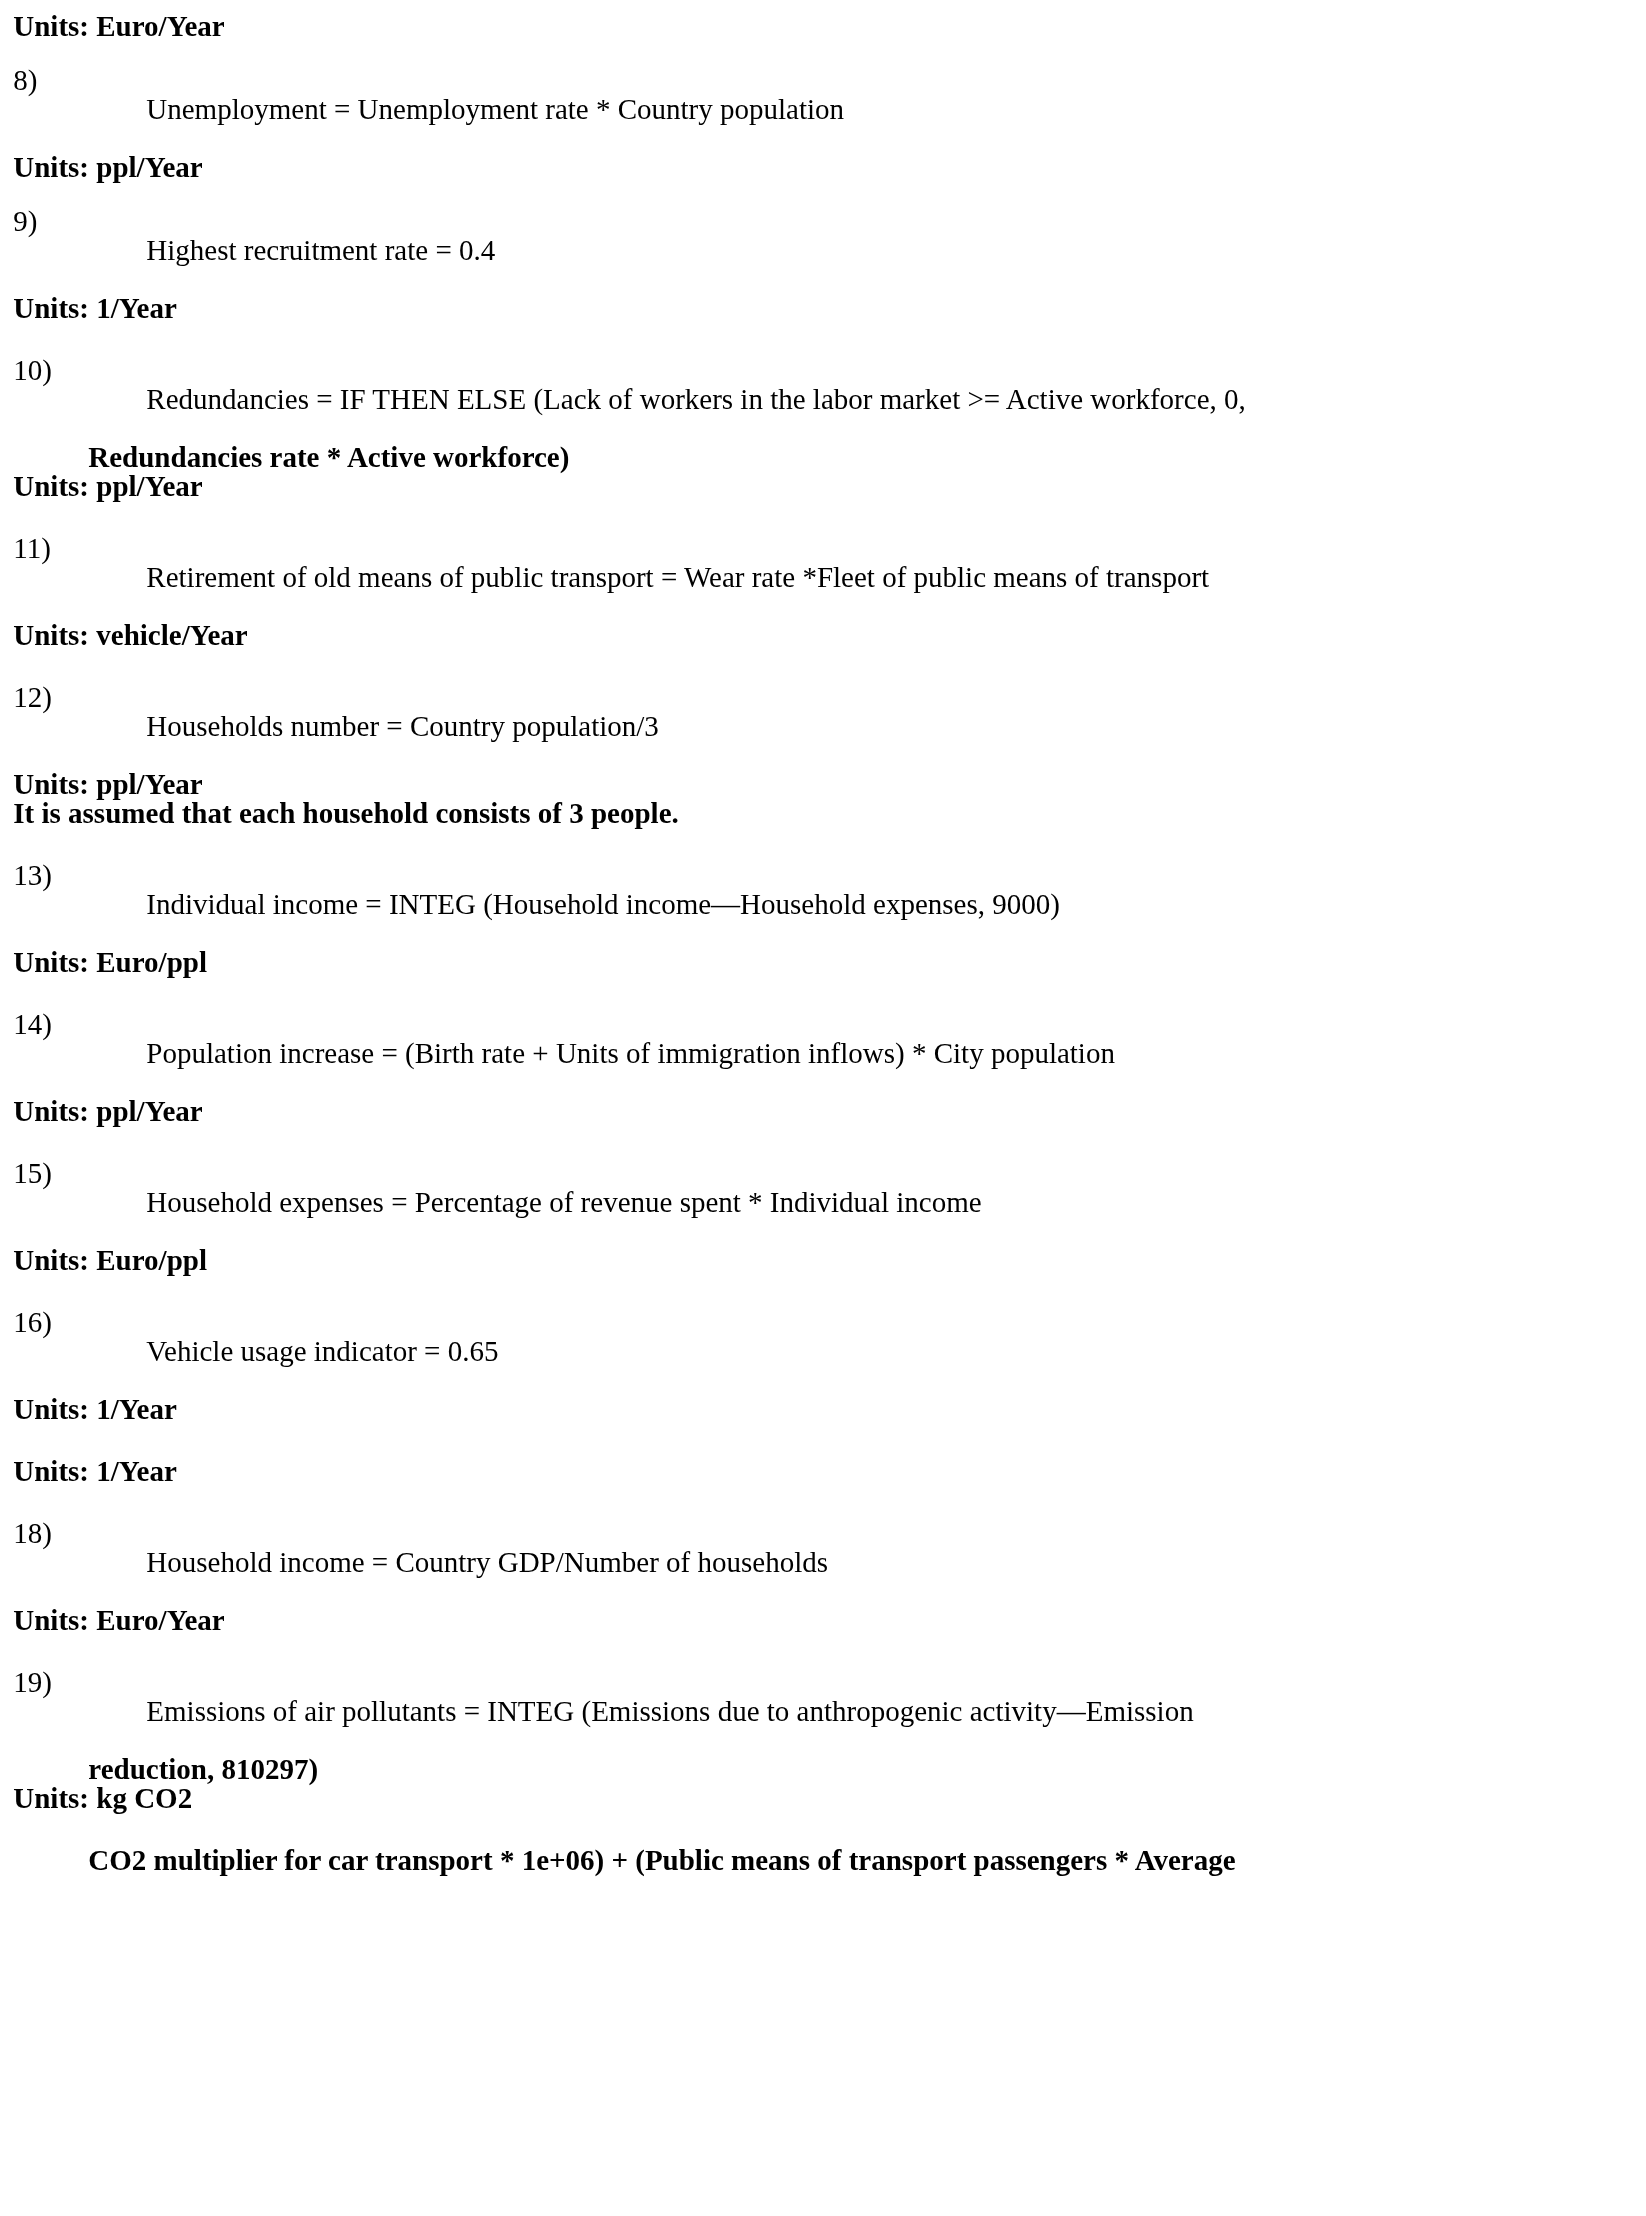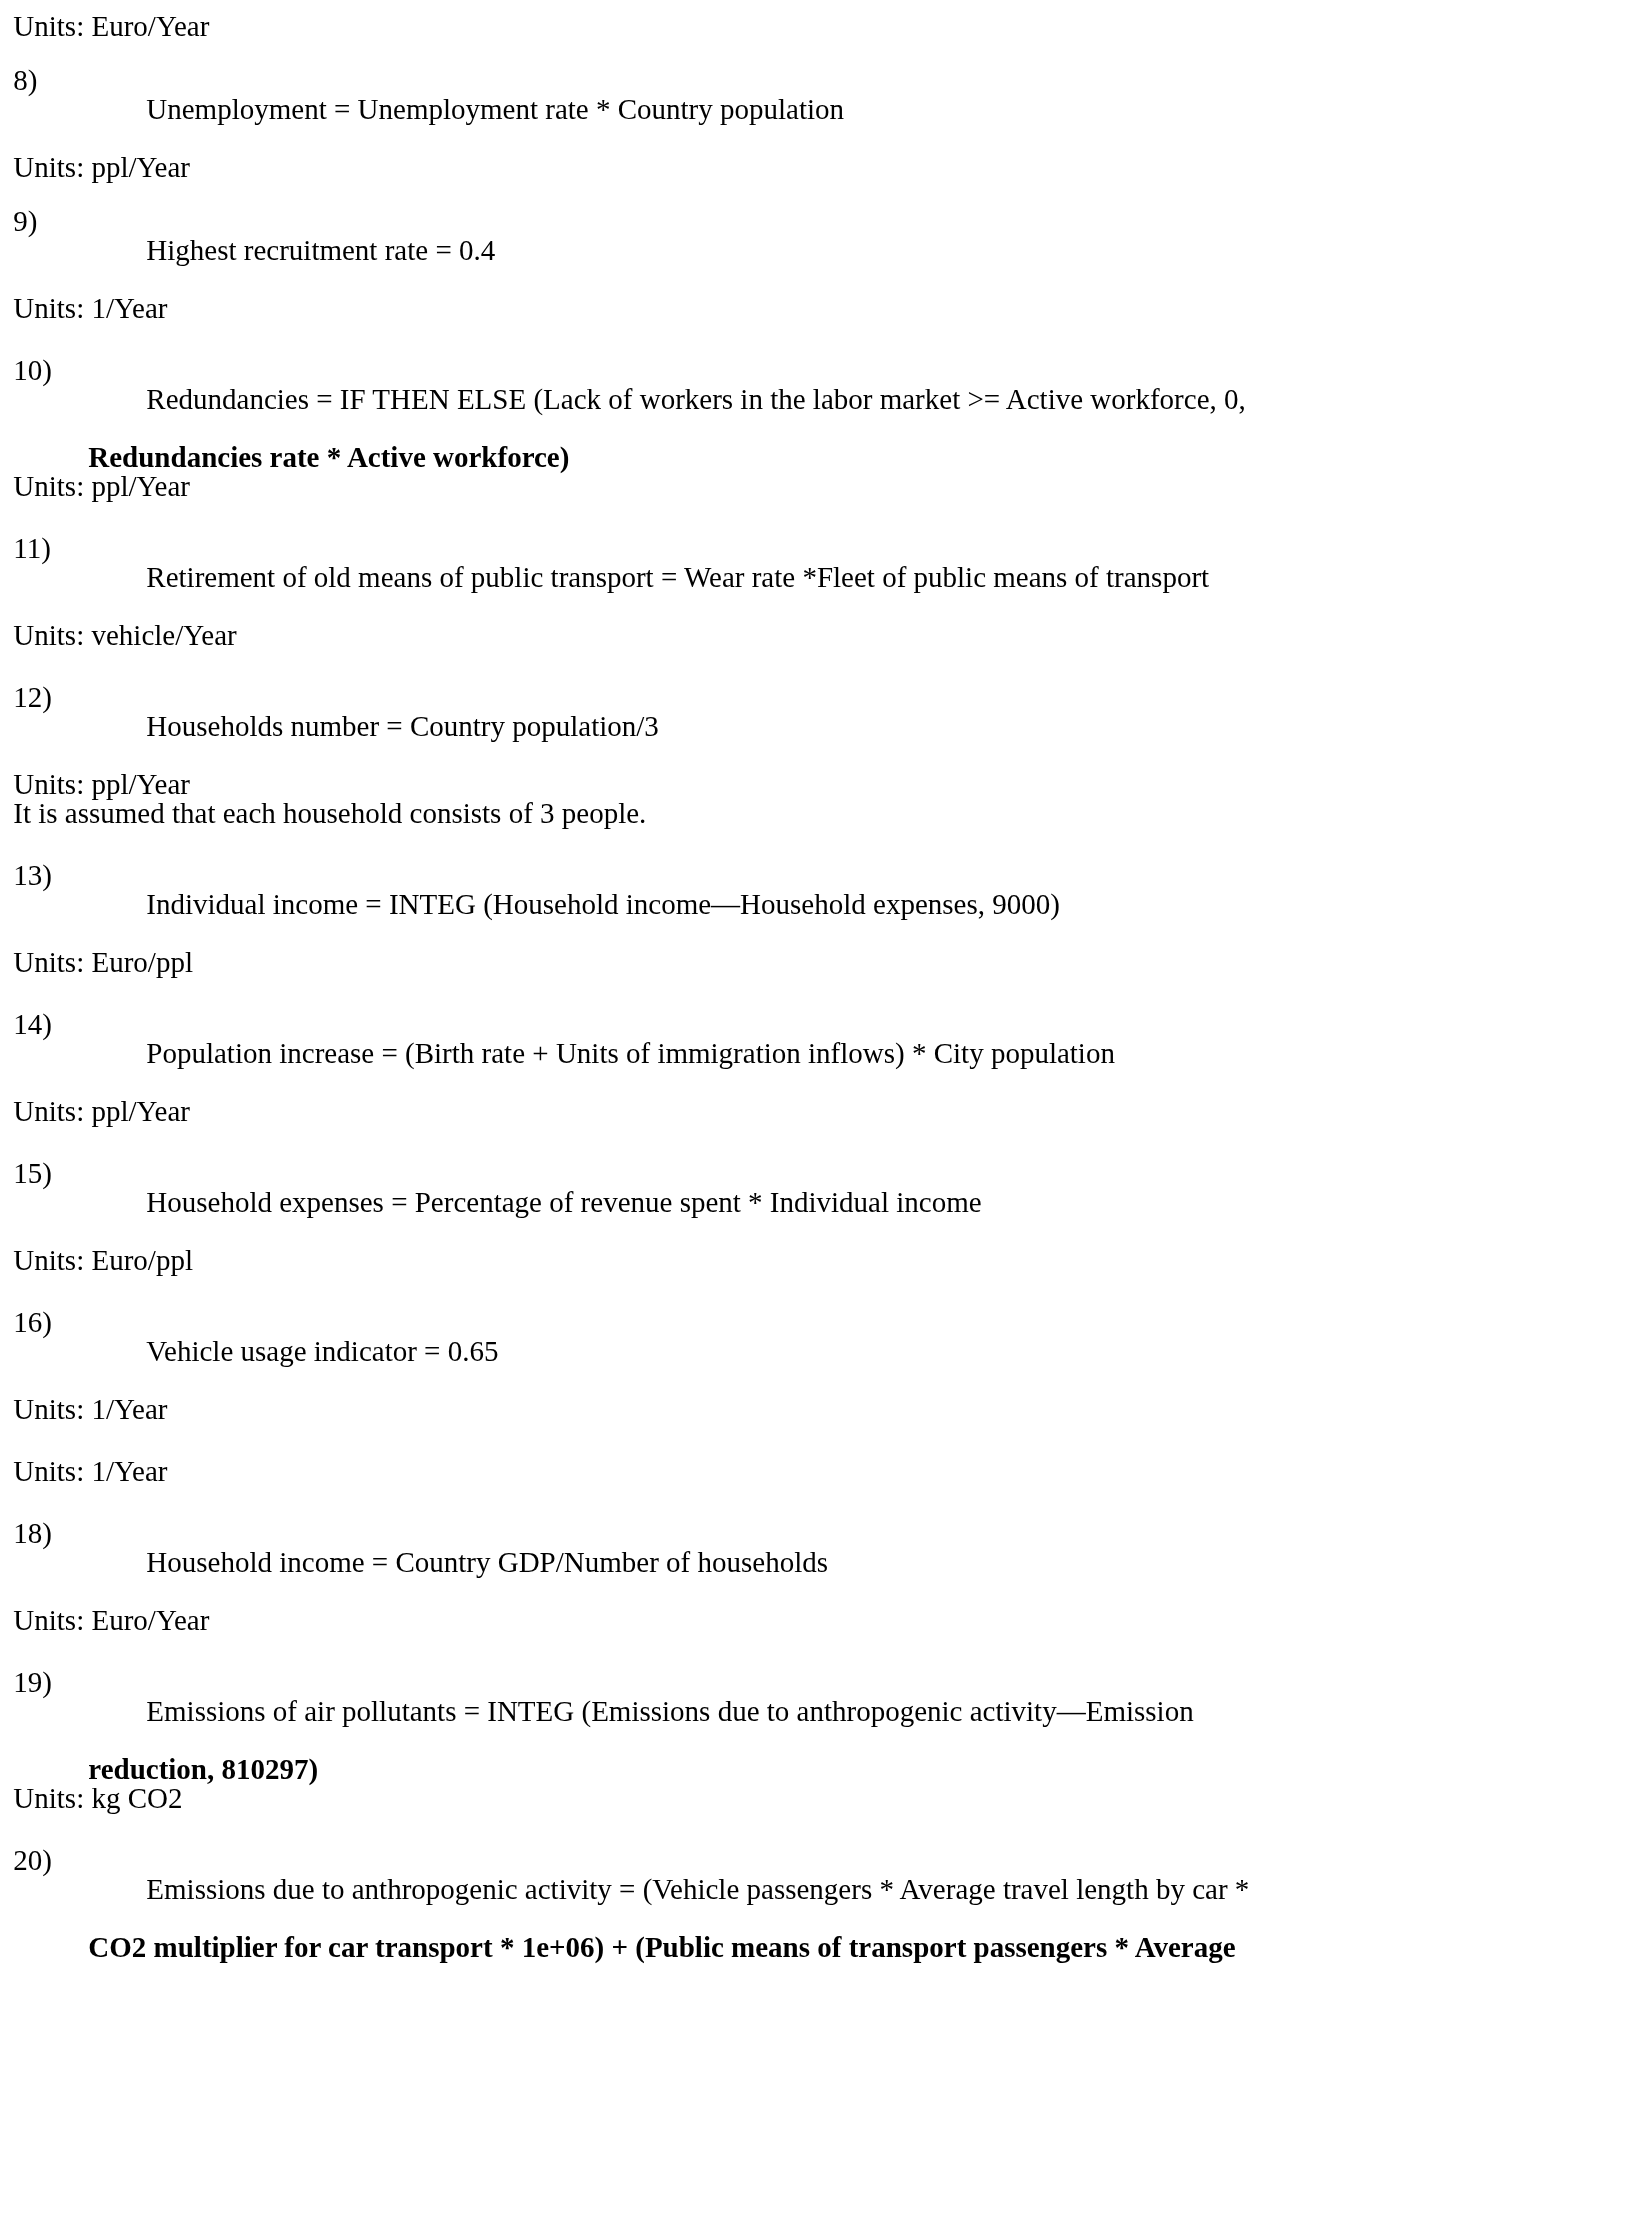--- a/index.html
+++ b/index.html
@@ -51,20 +51,21 @@
     line-height: 1.0;
     white-space: pre-wrap;
     font-weight: bold;
   }
   
   .units-line, .note-line {
     display: block;
     font-size: 29px;
     line-height: 1.0;
     white-space: pre;
+    font-weight: bold;
   }
   .sp-block { height: 25px; }
   .sp-block-lg { height: 33px; }
 </style>
 </head>
 <body>
 
 <div class="page">
   <div class="doc-body">
 
@@ -163,21 +164,18 @@
     <div class="entry">
       <div class="item-line">
         <span class="item-num">19)</span><span>Emissions of air pollutants = INTEG (Emissions due to anthropogenic activity—Emission</span>
       </div>
       <span class="cont-line">reduction, 810297)</span>
       <span class="units-line">Units: kg CO2</span>
     </div>
     <div class="sp-block-lg"></div>
 
     <div class="entry">
-      <div class="item-line">
-        <span class="item-num">20)</span><span>Emissions due to anthropogenic activity = (Vehicle passengers * Average travel length by car *</span>
-      </div>
       <span class="cont-line">CO2 multiplier for car transport * 1e+06) + (Public means of transport passengers * Average</span>
     </div>
 
   </div>
 </div>
 
 
 </body></html>

